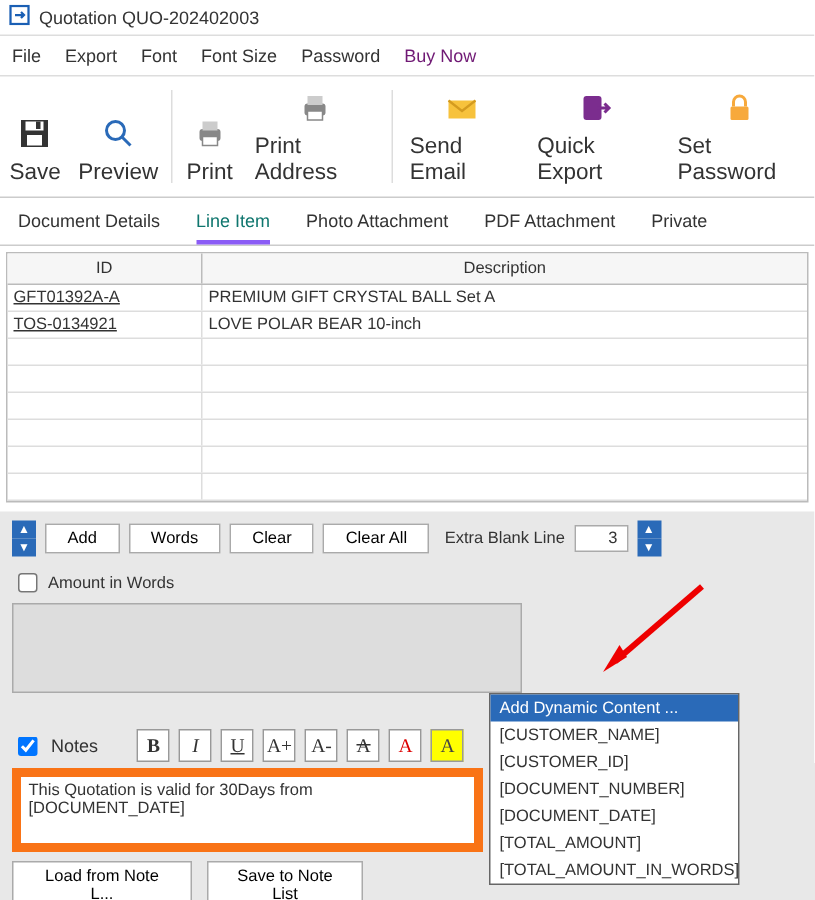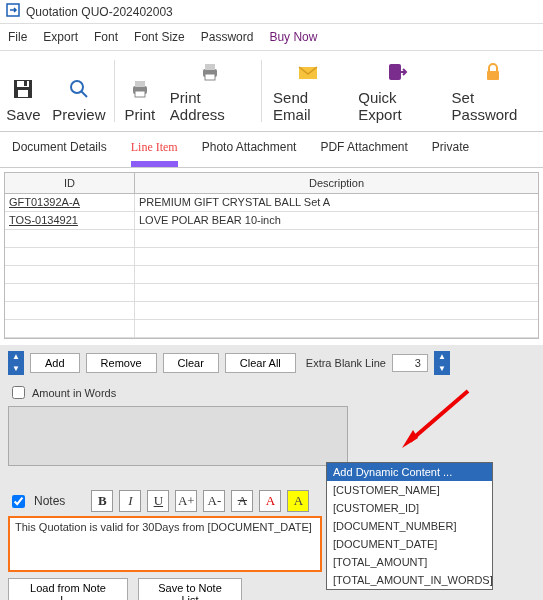--- a/index.html
+++ b/index.html
@@ -10,21 +10,21 @@
   .menubar { display: flex; gap: 16px; padding: 6px 8px; border-bottom: 1px solid #ddd; }
   .menubar span { font-size: 12px; cursor: default; }
   .menubar .buynow { color: #701a75; }
   .toolbar { display: flex; padding: 5px 0; border-bottom: 1px solid #ccc; }
   .tool { display: flex; flex-direction: column; align-items: center; justify-content: flex-end; padding: 3px 8px; min-width: 44px; cursor: default; }
   .tool .ticon { height: 26px; display: flex; align-items: center; justify-content: center; margin-bottom: 4px; }
   .tool .tlabel { font-size: 15px; }
   .tsep { width: 1px; background: #ddd; margin: 4px 3px; }
   .tabs { display: flex; gap: 24px; padding: 8px 12px 0 12px; border-bottom: 1px solid #ccc; }
   .tab { font-size: 12px; padding-bottom: 6px; cursor: default; }
-  .tab.active { color: #ef4444; border-bottom: 6px solid #8b5cf6; font-family: Liberation Serif, serif; }
+  .tab.active { color: #0f766e; border-bottom: 3px solid #8b5cf6; }
   .grid-wrap { margin: 4px 4px 0 4px; border: 1px solid #bbb; }
   .ghead { display: flex; background: #f6f6f6; border-bottom: 1px solid #bbb; }
   .ghead .c1 { width: 130px; border-right: 1px solid #bbb; text-align: center; font-size: 11px; padding: 4px 0; }
   .ghead .c2 { flex: 1; text-align: center; font-size: 11px; padding: 4px 0; }
   .grow { display: flex; border-bottom: 1px solid #ddd; height: 18px; }
   .grow .c1 { width: 130px; border-right: 1px solid #ddd; font-size: 11px; padding: 2px 4px; text-decoration: underline; }
   .grow .c2 { flex: 1; font-size: 11px; padding: 2px 4px; }
   .lower { background: #e8e8e8; padding: 6px 8px; margin-top: 6px; }
   .btnrow { display: flex; align-items: center; gap: 6px; }
   .spin { display: flex; flex-direction: column; }
@@ -32,21 +32,21 @@
   .btn { background: #fff; border: 1px solid #aaa; font-size: 11px; padding: 3px 14px; cursor: default; }
   .btnrow .lbl { font-size: 11px; margin-left: 4px; }
   .numbox { width: 36px; border: 1px solid #aaa; background: #fff; font-size: 11px; padding: 2px 6px; text-align: right; }
   .chkrow { display: flex; align-items: center; gap: 4px; margin-top: 8px; font-size: 11px; }
   .wordsbox { margin-top: 4px; border: 1px solid #aaa; background: #ddd; height: 60px; width: 340px; }
   .notesrow { display: flex; align-items: center; gap: 6px; margin-top: 24px; }
   .fmt { display: inline-flex; align-items: center; justify-content: center; min-width: 22px; height: 22px; border: 1px solid #999; background: #fff; font-size: 13px; font-family: 'Times New Roman', serif; }
   .fmt.red { color: #d00; }
   .fmt.yellow { background: #ff0; color: #444; }
   .select { border: 1px solid #888; background: #fff; font-size: 11px; padding: 2px 4px; width: 160px; display: flex; justify-content: space-between; align-items: center; }
-  .textarea { margin-top: 4px; border: 2px solid #f97316; background: #fff; height: 56px; padding: 3px 5px; font-size: 11px; width: 314px; }
+  .textarea { margin-top: 4px; border: 6px solid #f97316; background: #fff; height: 56px; padding: 3px 5px; font-size: 11px; width: 314px; }
   .noteload { display: flex; gap: 10px; margin-top: 6px; }
   .dropdown { position: absolute; left: 326px; top: 462px; width: 167px; border: 1px solid #666; background: #fff; z-index: 10; }
   .dropdown .opt { font-size: 11px; padding: 3px 6px; }
   .dropdown .opt.sel { background: #2a6ab8; color: #fff; }
   .arrow { position: absolute; z-index: 11; }
 </style>
 </head>
 <body>
 
 <div class="titlebar">
@@ -187,21 +187,21 @@
     </div>
 </div>
 
 <div class="lower">
   <div class="btnrow">
     <div class="spin">
       <button>▲</button>
       <button>▼</button>
     </div>
     <button class="btn">Add</button>
-    <button class="btn">Remove</button>
+    <button class="btn">Words</button>
     <button class="btn">Clear</button>
     <button class="btn">Clear All</button>
     <span class="lbl">Extra Blank Line</span>
     <span class="numbox">3</span>
     <div class="spin">
       <button>▲</button>
       <button>▼</button>
     </div>
   </div>
 

